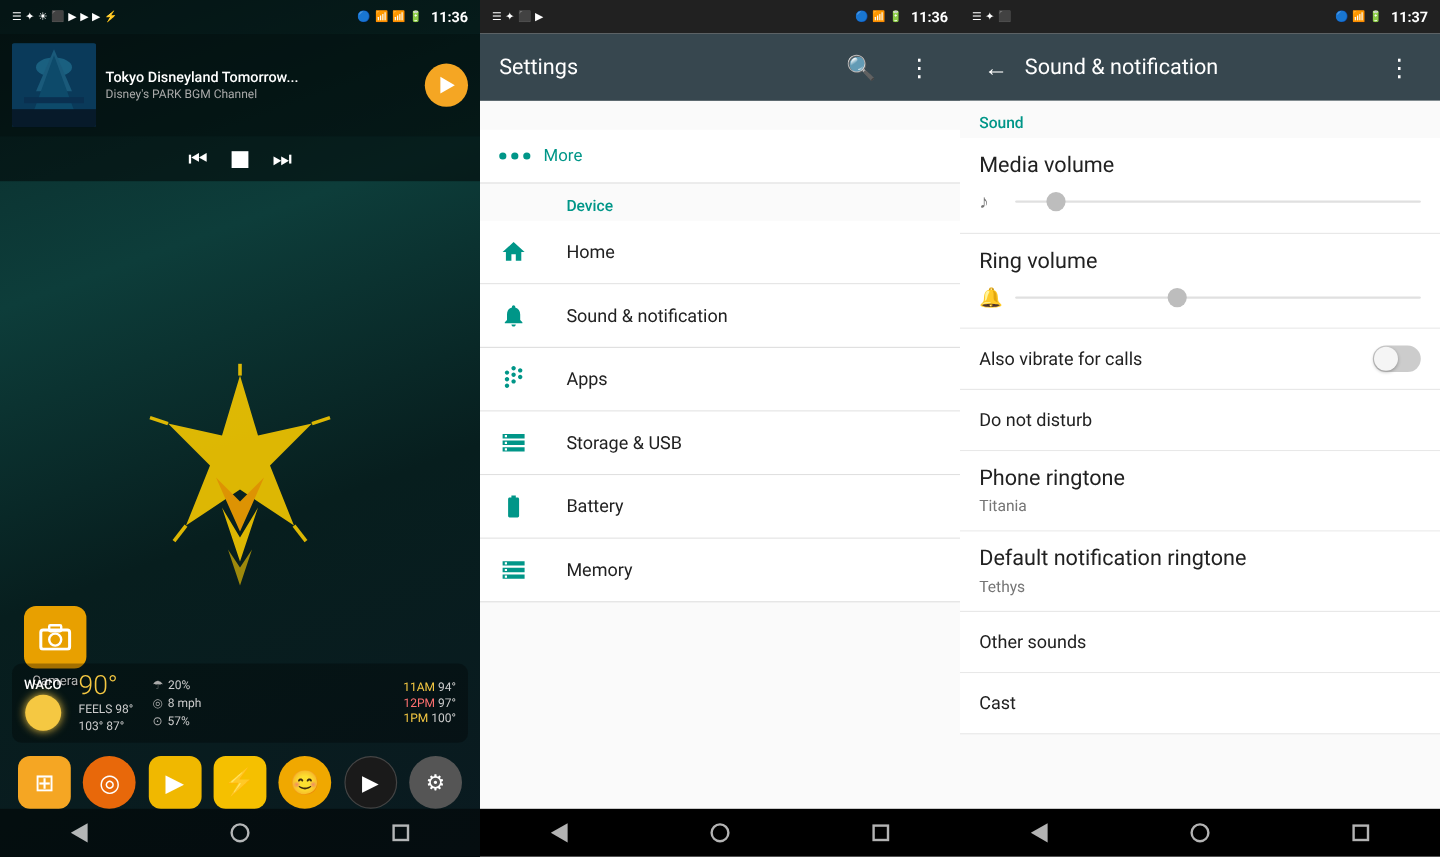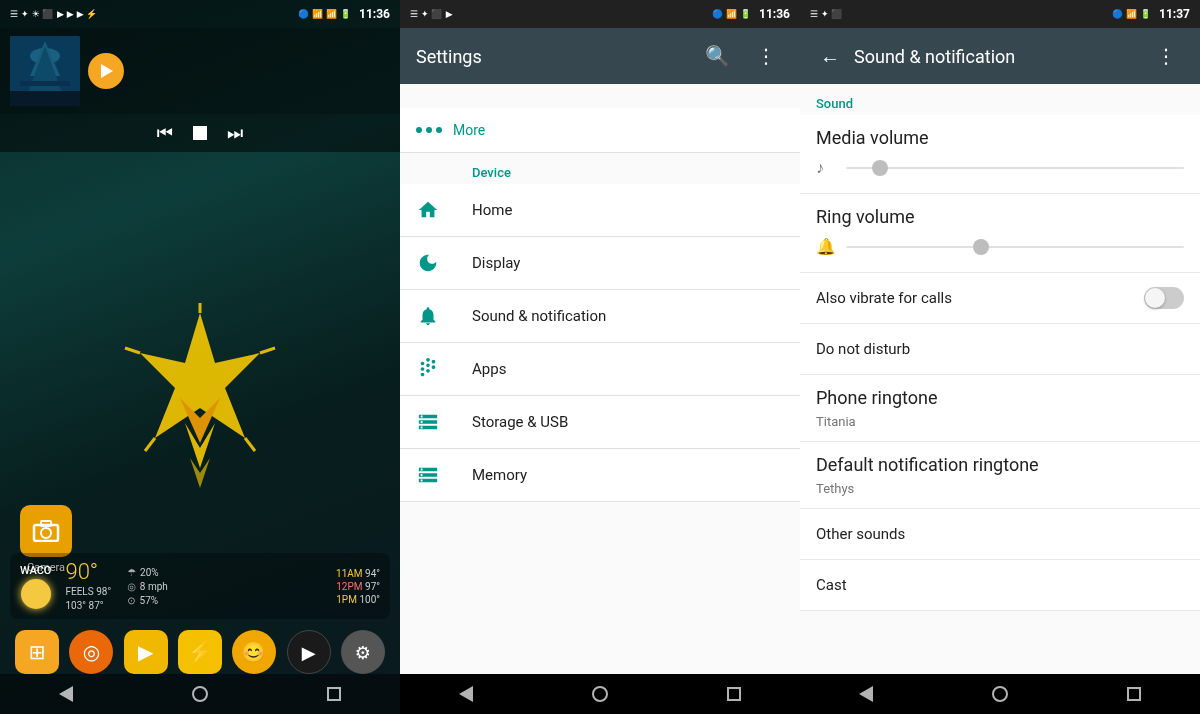--- a/index.html
+++ b/index.html
@@ -531,20 +531,24 @@
         <svg width="70" height="70" viewBox="0 0 70 70">
           <rect width="70" height="70" fill="#0a3a5a"></rect>
           <ellipse cx="35" cy="20" rx="15" ry="8" fill="#1a6080"></ellipse>
           <polygon points="35,5 50,40 20,40" fill="#1a5a7a"></polygon>
           <polygon points="35,10 55,65 15,65" fill="#0d4a6a"></polygon>
           <rect x="0" y="55" width="70" height="15" fill="#071a2a"></rect>
           <rect x="10" y="45" width="50" height="5" fill="#0a3050"></rect>
         </svg>
       </div>
     </div>
+    <div class="music-info">
+      <div class="music-title">Tokyo Disneyland Tomorrow...</div>
+      <div class="music-channel">Disney's PARK BGM Channel</div>
+    </div>
     <div class="play-btn">
       <div class="play-triangle"></div>
     </div>
   </div>
 
   <div class="music-controls">
     <span class="ctrl-btn">⏮</span>
     <div class="stop-btn"></div>
     <span class="ctrl-btn">⏭</span>
   </div>
@@ -692,28 +696,20 @@
 
     <div class="settings-item">
       <div class="settings-item-icon">
         <svg width="22" height="22" viewBox="0 0 24 24" fill="#009688">
             <path d="M10 20v-6h4v6h5v-8h3L12 3 2 12h3v8z"></path>
           </svg>
       </div>
       <span class="settings-item-text">Home</span>
     </div>
 
-    <div class="settings-item">
-      <div class="settings-item-icon">
-        <svg width="22" height="22" viewBox="0 0 24 24" fill="#009688">
-            <path d="M12 3c-4.97 0-9 4.03-9 9s4.03 9 9 9 9-4.03 9-9c0-.46-.04-.92-.1-1.36-.98 1.37-2.58 2.26-4.4 2.26-2.98 0-5.4-2.42-5.4-5.4 0-1.81.89-3.42 2.26-4.4-.44-.06-.9-.1-1.36-.1z"></path>
-          </svg>
-      </div>
-      <span class="settings-item-text">Display</span>
-    </div>
 
     <div class="settings-item">
       <div class="settings-item-icon">
         <svg width="22" height="22" viewBox="0 0 24 24" fill="#009688">
             <path d="M12 22c1.1 0 2-.9 2-2h-4c0 1.1.9 2 2 2zm6-6v-5c0-3.07-1.64-5.64-4.5-6.32V4c0-.83-.67-1.5-1.5-1.5s-1.5.67-1.5 1.5v.68C7.63 5.36 6 7.92 6 11v5l-2 2v1h16v-1l-2-2z"></path>
           </svg>
       </div>
       <span class="settings-item-text">Sound &amp; notification</span>
     </div>
 
@@ -728,20 +724,28 @@
 
     <div class="settings-item">
       <div class="settings-item-icon">
         <svg width="22" height="22" viewBox="0 0 24 24" fill="#009688">
             <path d="M2 20h20v-4H2v4zm2-3h2v2H4v-2zM2 4v4h20V4H2zm4 3H4V5h2v2zm-4 7h20v-4H2v4zm2-3h2v2H4v-2z"></path>
           </svg>
       </div>
       <span class="settings-item-text">Storage &amp; USB</span>
     </div>
 
+    <div class="settings-item">
+      <div class="settings-item-icon">
+        <svg width="22" height="22" viewBox="0 0 24 24" fill="#009688">
+            <path d="M15.67 4H14V2h-4v2H8.33C7.6 4 7 4.6 7 5.33v15.33C7 21.4 7.6 22 8.33 22h7.33c.74 0 1.34-.6 1.34-1.33V5.33C17 4.6 16.4 4 15.67 4z"></path>
+          </svg>
+      </div>
+      <span class="settings-item-text">Battery</span>
+    </div>
 
     <div class="settings-item">
       <div class="settings-item-icon">
         <svg width="22" height="22" viewBox="0 0 24 24" fill="#009688">
             <path d="M2 20h20v-4H2v4zm2-3h2v2H4v-2zM2 4v4h20V4H2zm4 3H4V5h2v2zm-4 7h20v-4H2v4zm2-3h2v2H4v-2z"></path>
           </svg>
       </div>
       <span class="settings-item-text">Memory</span>
     </div>
 

